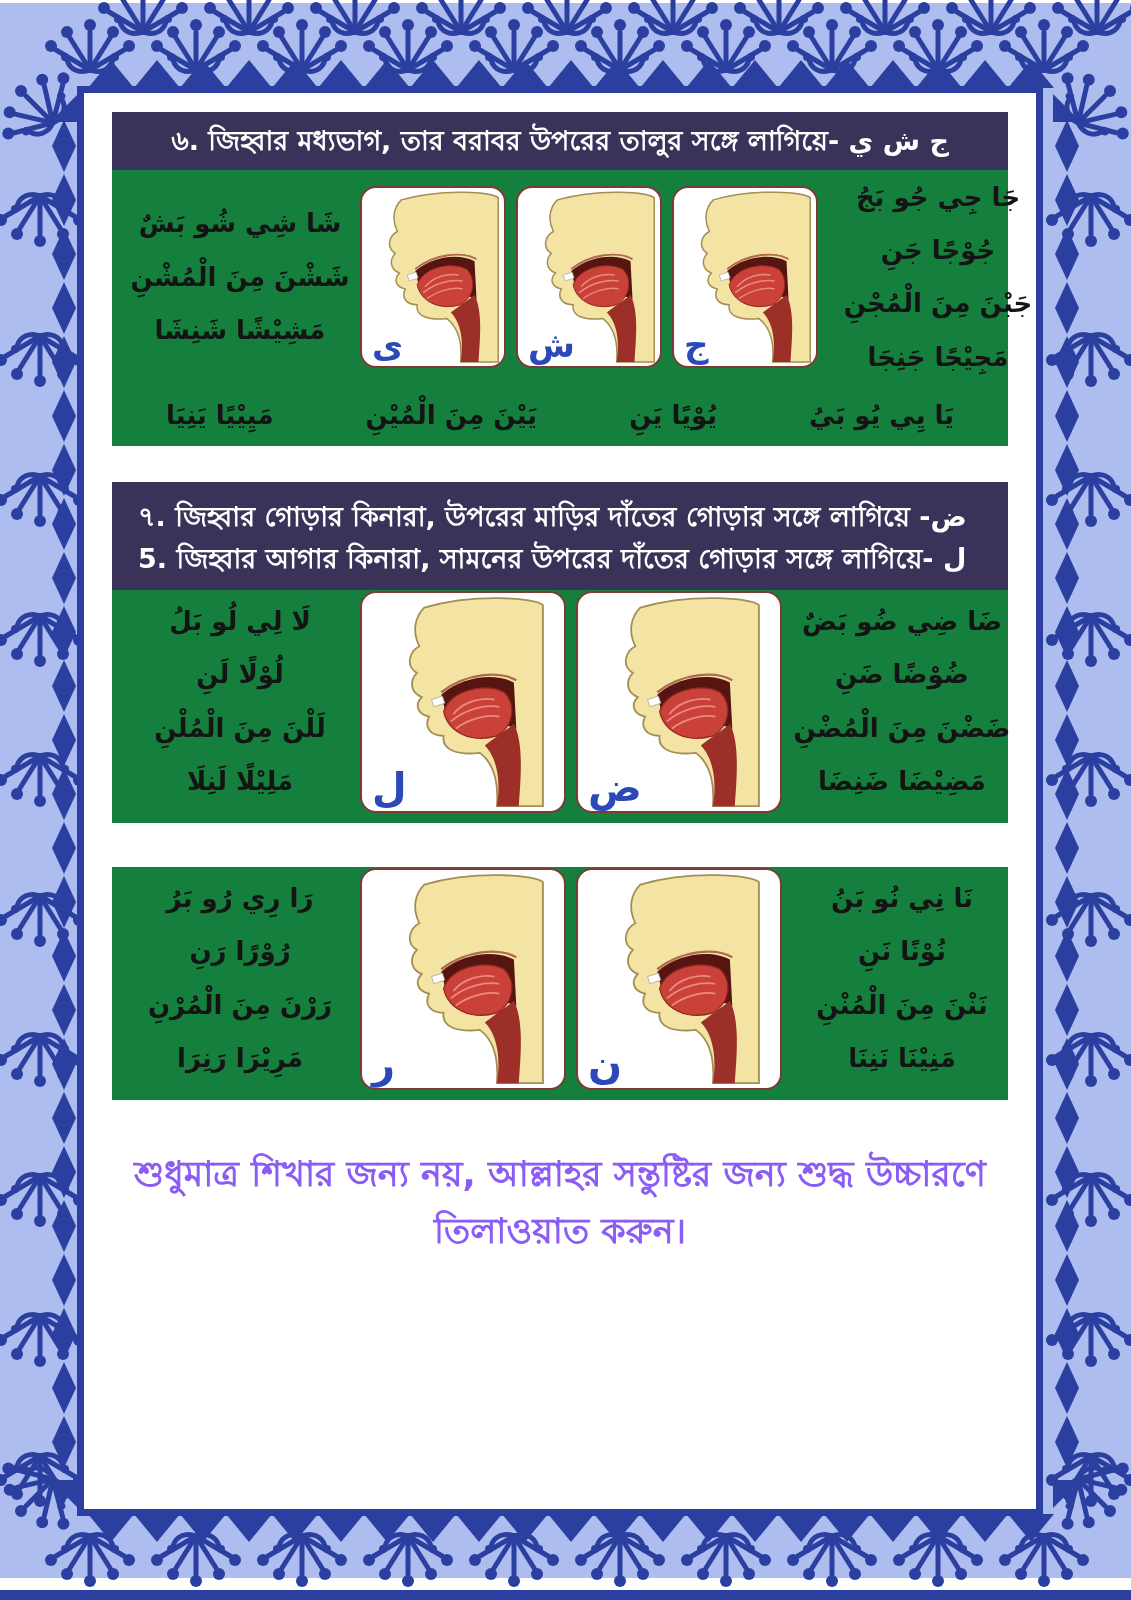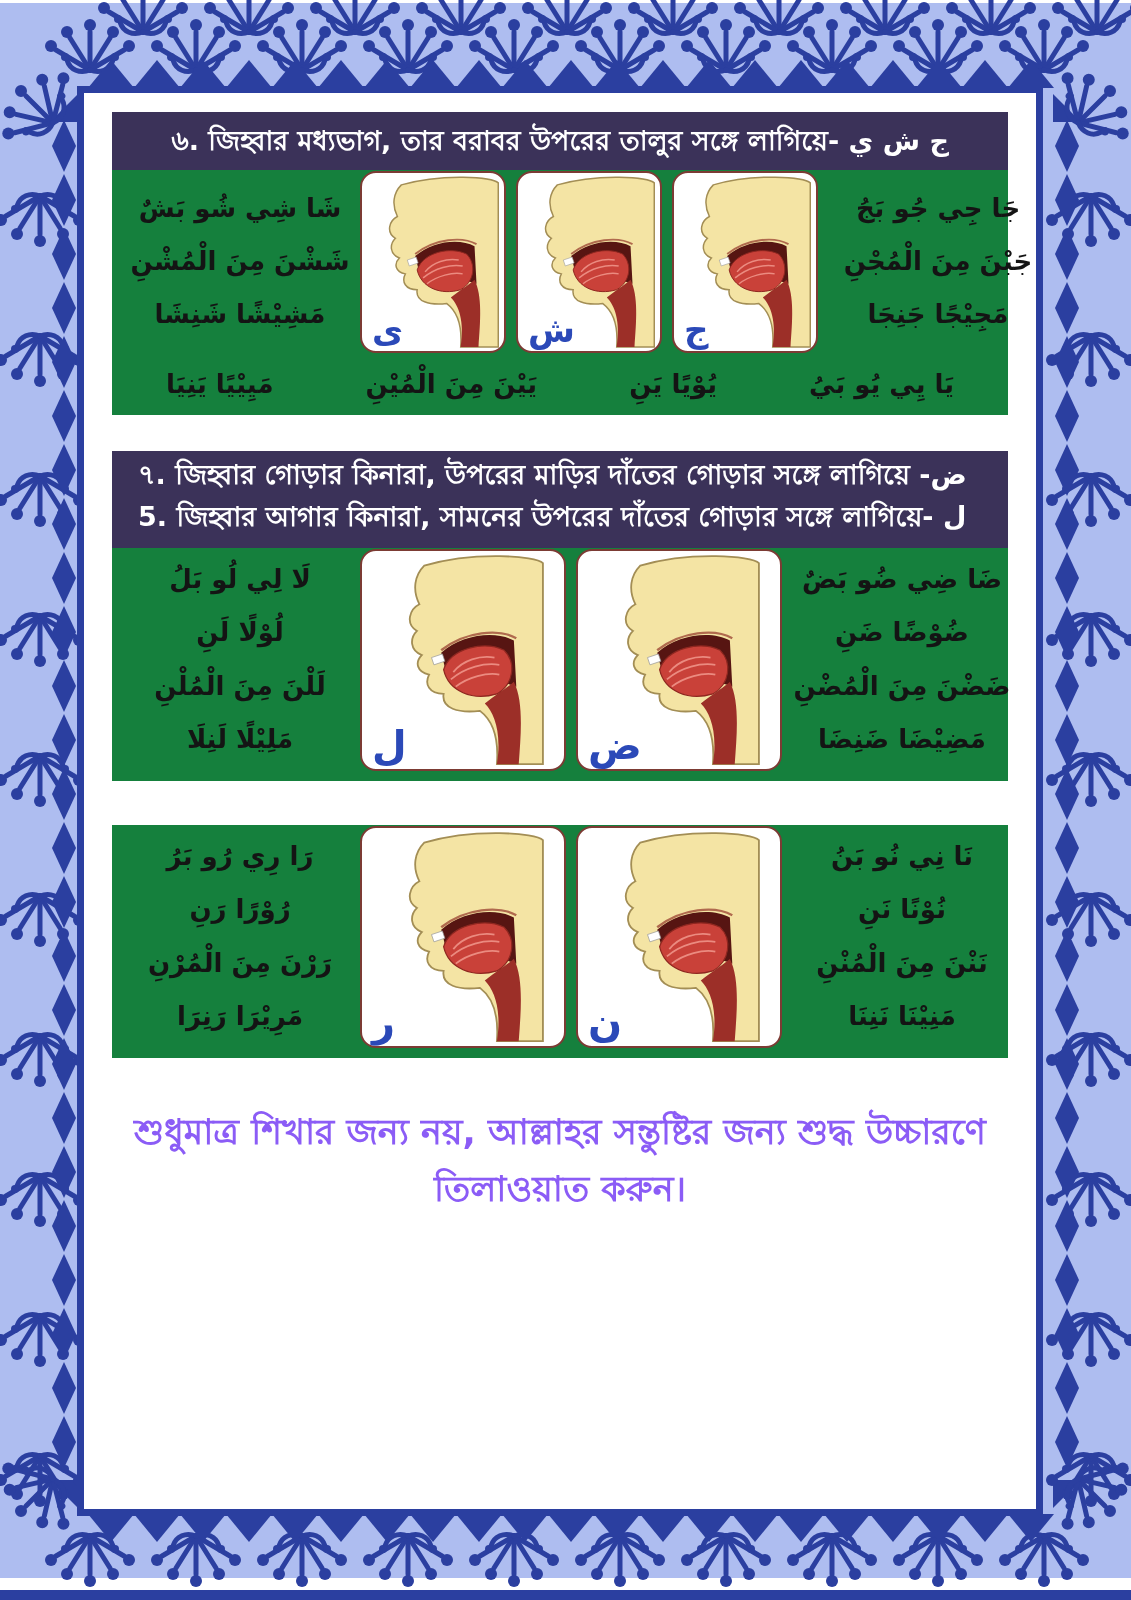--- a/index.html
+++ b/index.html
@@ -4,21 +4,21 @@
 <style>
   html,body{margin:0;padding:0;background:#aebdf0;}
   .poster{position:relative;width:1131px;height:1600px;background:#aebdf0;overflow:hidden;
           font-family:"DejaVu Sans","Liberation Sans",sans-serif;}
   #deco{position:absolute;left:0;top:0;width:1131px;height:1600px;display:block;}
   .content{position:absolute;left:77px;top:86px;width:966px;height:1430px;background:#ffffff;
            border:7px solid #2b3fa0;box-sizing:border-box;padding:19px 28px 0 28px;}
   .section-header{background:#3b3259;color:#ffffff;font-weight:bold;font-size:27px;line-height:1.55;
                   padding:8px 14px;}
   .section-header.center{text-align:center;}
-  .section-header.left{text-align:left;padding:3px 14px 10px 26px;}
+  .section-header.left{text-align:left;padding:14px 14px 10px 26px;}
   .hline{white-space:nowrap;}
   .panel{background:#15803d;padding:1px 14px 10px 14px;}
   .panel-main{display:flex;align-items:center;justify-content:space-between;gap:6px;}
   .arab-col{flex:0 0 228px;text-align:center;direction:rtl;font-size:26px;font-weight:bold;
             color:#141414;line-height:2.05;}
   .aline{white-space:nowrap;}
   .cards{display:flex;gap:10px;justify-content:center;flex:1;}
   .card{position:relative;background:#ffffff;border:2px solid #7c3b34;border-radius:16px;overflow:hidden;}
   .card.small{width:142px;height:178px;}
   .card.big{width:202px;height:218px;}
@@ -266,20 +266,21 @@
             </div>
             <div class="card small">
               <svg viewBox="0 0 140 180">
                   <use href="#head-symbol"></use>
                 </svg>
               <div class="card-letter">ج</div>
             </div>
           </div>
           <div class="arab-col">
             <div class="aline">جَا جِي جُو بَجُ</div>
+            <div class="aline">جُوْجًا جَنِ</div>
             <div class="aline">جَبْنَ مِنَ الْمُجْنِ</div>
             <div class="aline">مَجِيْجًا جَنِجَا</div>
           </div>
         </div>
         <div class="bottom-row">
           <span class="aline">يَا يِي يُو بَيُ</span>
           <span class="aline">يُوْيًا يَنِ</span>
           <span class="aline">يَيْنَ مِنَ الْمُيْنِ</span>
           <span class="aline">مَيِيْيًا يَنِيَا</span>
         </div>

